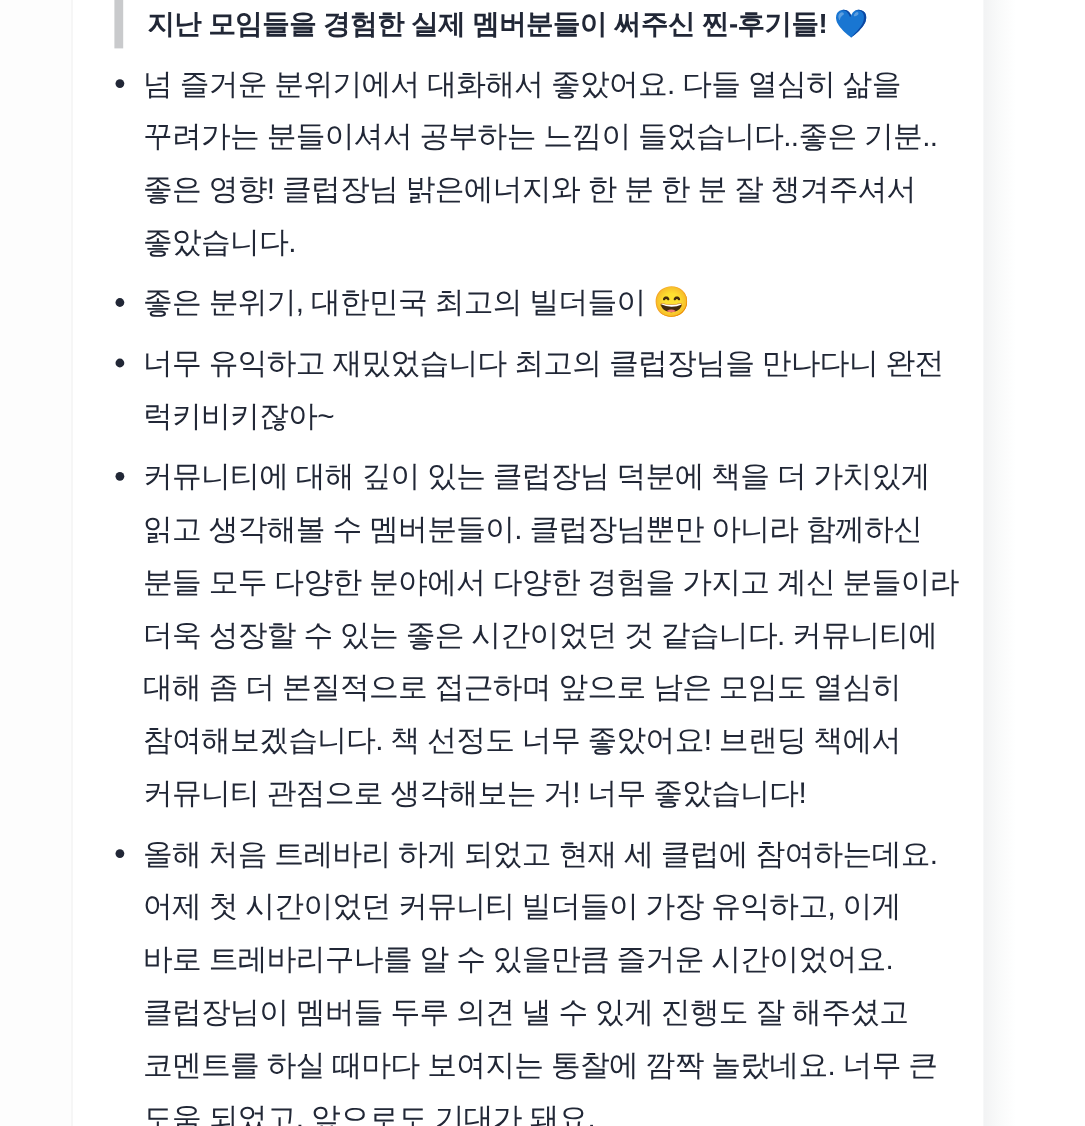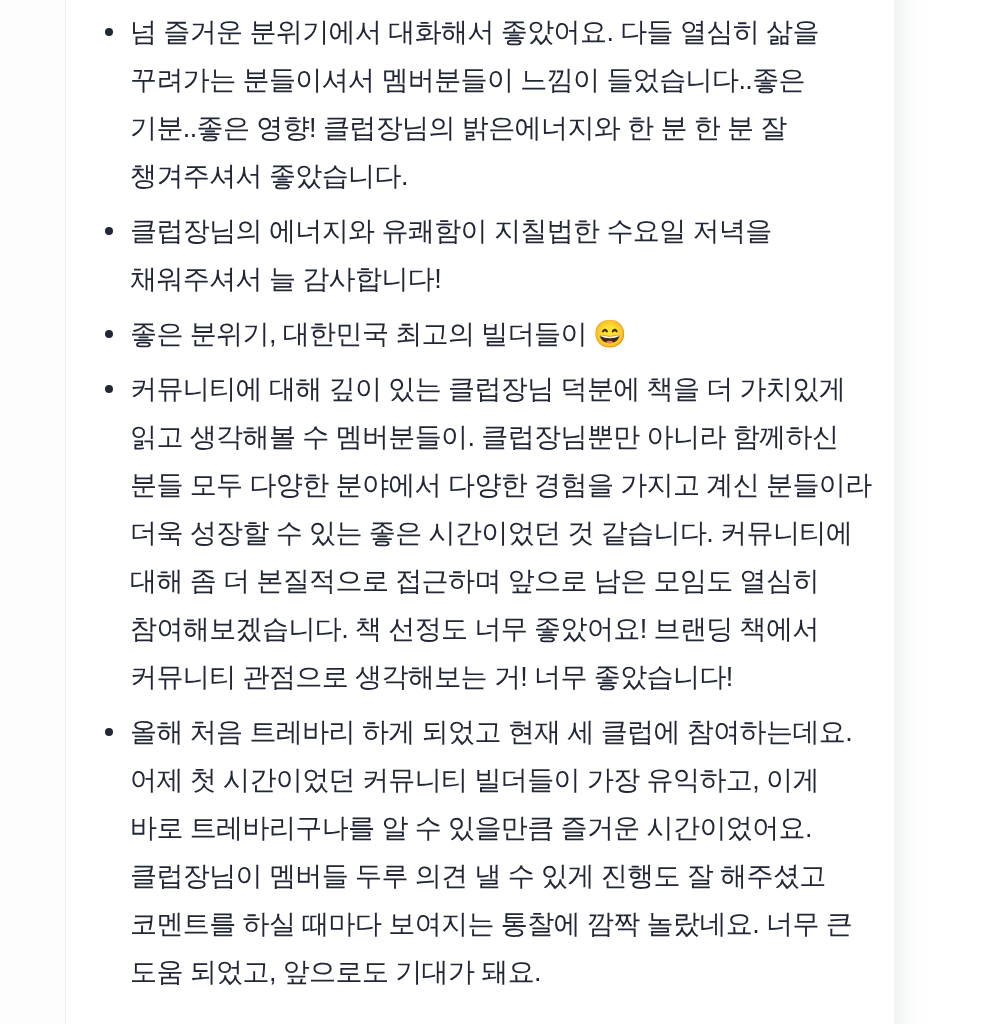--- a/index.html
+++ b/index.html
@@ -80,20 +80,24 @@
     background: #212736;
   }
 </style>
 </head>
 <body>
 
 <div class="left-strip"></div>
 <div class="right-shadow"></div>
 
 <div class="content">
+  <div class="quote-header">
+    <div class="quote-bar"></div>
+    <div class="quote-title">지난 모임들을 경험한 실제 멤버분들이 써주신 찐-후기들! 💙</div>
+  </div>
   <ul class="reviews-list">
-      <li class="review-item"><span class="bullet-dot"></span><span>넘 즐거운 분위기에서 대화해서 좋았어요. 다들 열심히 삶을 꾸려가는 분들이셔서 멤버분들이 느낌이 들었습니다..좋은 기분..좋은 영향! 클럽장님의 밝은에너지와 한 분 한 분 잘 챙겨주셔서 좋았습니다.</span></li>
-      <li class="review-item"><span class="bullet-dot"></span><span>클럽장님의 에너지와 유쾌함이 지칠법한 수요일 저녁을 채워주셔서 늘 감사합니다!</span></li>
+      <li class="review-item"><span class="bullet-dot"></span><span>넘 즐거운 분위기에서 대화해서 좋았어요. 다들 열심히 삶을 꾸려가는 분들이셔서 공부하는 느낌이 들었습니다..좋은 기분..좋은 영향! 클럽장님 밝은에너지와 한 분 한 분 잘 챙겨주셔서 좋았습니다.</span></li>
       <li class="review-item"><span class="bullet-dot"></span><span>좋은 분위기, 대한민국 최고의 빌더들이 😄</span></li>
+      <li class="review-item"><span class="bullet-dot"></span><span>너무 유익하고 재밌었습니다 최고의 클럽장님을 만나다니 완전 럭키비키잖아~</span></li>
       <li class="review-item"><span class="bullet-dot"></span><span>커뮤니티에 대해 깊이 있는 클럽장님 덕분에 책을 더 가치있게 읽고 생각해볼 수 멤버분들이. 클럽장님뿐만 아니라 함께하신 분들 모두 다양한 분야에서 다양한 경험을 가지고 계신 분들이라 더욱 성장할 수 있는 좋은 시간이었던 것 같습니다. 커뮤니티에 대해 좀 더 본질적으로 접근하며 앞으로 남은 모임도 열심히 참여해보겠습니다. 책 선정도 너무 좋았어요! 브랜딩 책에서 커뮤니티 관점으로 생각해보는 거! 너무 좋았습니다!</span></li>
       <li class="review-item"><span class="bullet-dot"></span><span>올해 처음 트레바리 하게 되었고 현재 세 클럽에 참여하는데요. 어제 첫 시간이었던 커뮤니티 빌더들이 가장 유익하고, 이게 바로 트레바리구나를 알 수 있을만큼 즐거운 시간이었어요. 클럽장님이 멤버들 두루 의견 낼 수 있게 진행도 잘 해주셨고 코멘트를 하실 때마다 보여지는 통찰에 깜짝 놀랐네요. 너무 큰 도움 되었고, 앞으로도 기대가 돼요.</span></li>
     </ul>
 </div>
 
 </body></html>

